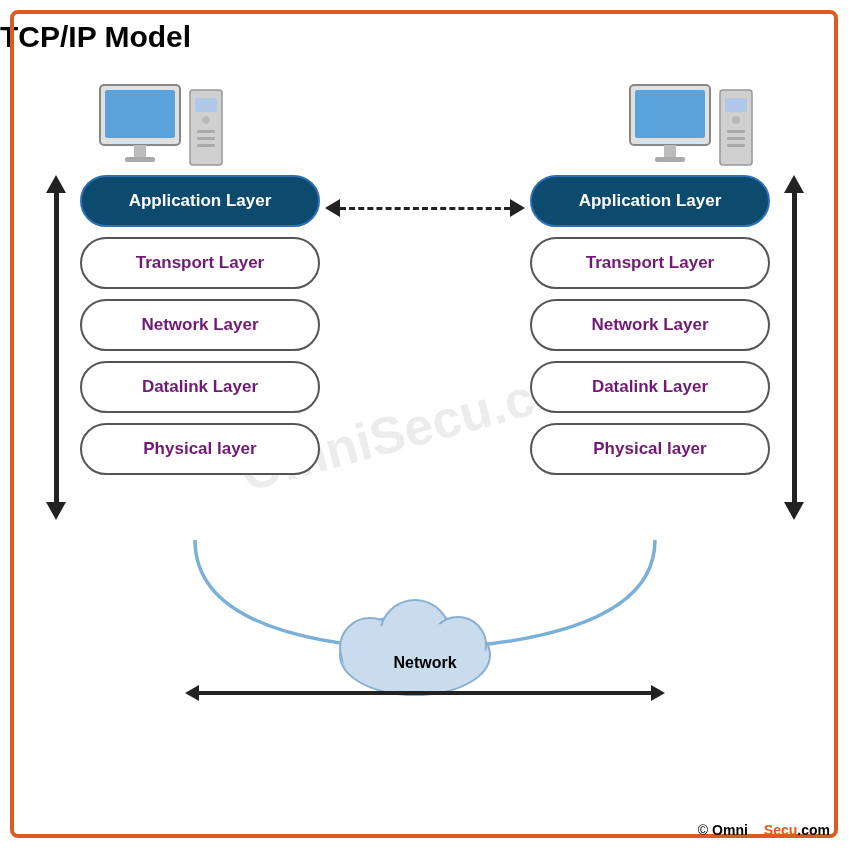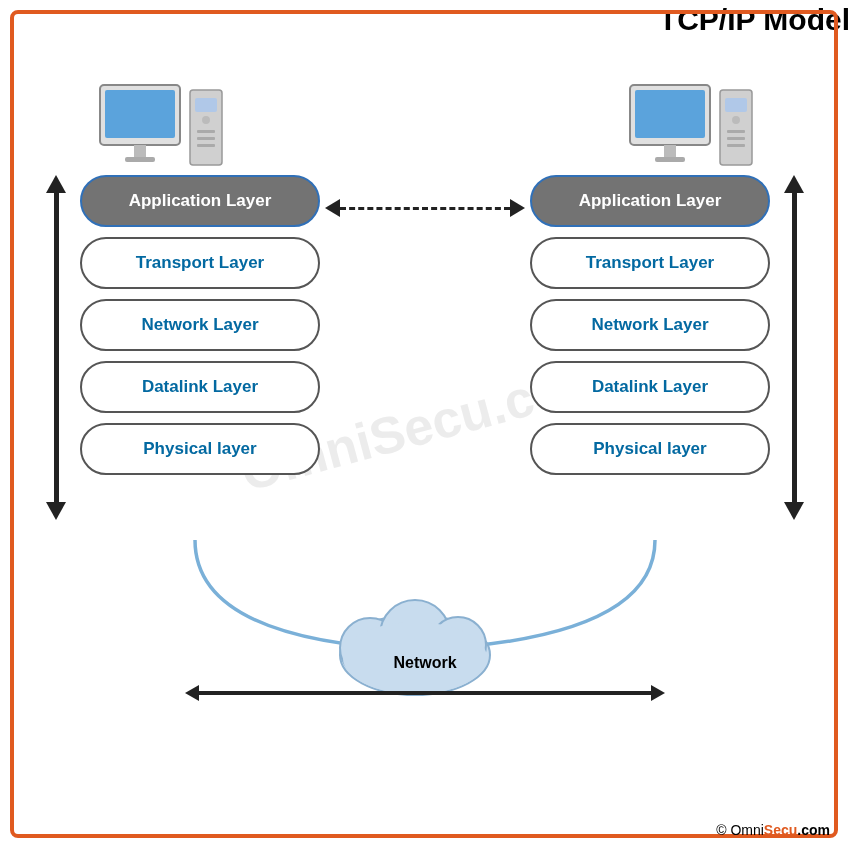--- a/index.html
+++ b/index.html
@@ -14,24 +14,24 @@
 
     .outer-border {
       position: absolute;
       top: 10px; left: 10px;
       width: 828px; height: 828px;
       border: 4px solid #e05a20;
       border-radius: 8px;
     }
 
     .title {
-      text-align: right;
+      text-align: left;
       font-size: 30px;
       font-weight: bold;
-      padding-top: 3px;
+      padding-top: 20px;
       color: #000;
     }
 
     
     .watermark {
       position: absolute;
       top: 50%;
       left: 50%;
       transform: translate(-50%, -50%) rotate(-15deg);
       font-size: 52px;
@@ -51,40 +51,40 @@
     }
 
     .layer-box {
       border: 2.5px solid #555;
       border-radius: 30px;
       padding: 14px 20px;
       text-align: center;
       font-size: 17px;
       font-weight: bold;
       background: white;
-      color: #0369a1;
+      color: #701a75;
     }
 
     .layer-box.app-layer {
-      background: #737373;
+      background: #0c4a6e;
       color: white;
       border-color: #3070b8;
     }
 
     
     .footer {
       position: absolute;
       bottom: 12px;
       right: 20px;
       font-size: 14px;
       color: #333;
     }
     .footer span.copy { color: #000; }
-    .footer span.omni { color: #000; font-weight: normal; }
-    .footer span.secu { color: #e05a20; font-weight: bold; }
+    .footer span.omni { color: #000; font-weight: bold; }
+    .footer span.secu { color: #e05a20; font-weight: bold; padding-left: 16px; }
     .footer span.dot-com { color: #000; font-weight: bold; text-align: center; }
 
   </style>
 </head>
 <body>
 
 <div class="outer-border"></div>
 
 <div class="watermark">OmniSecu.com</div>
 

